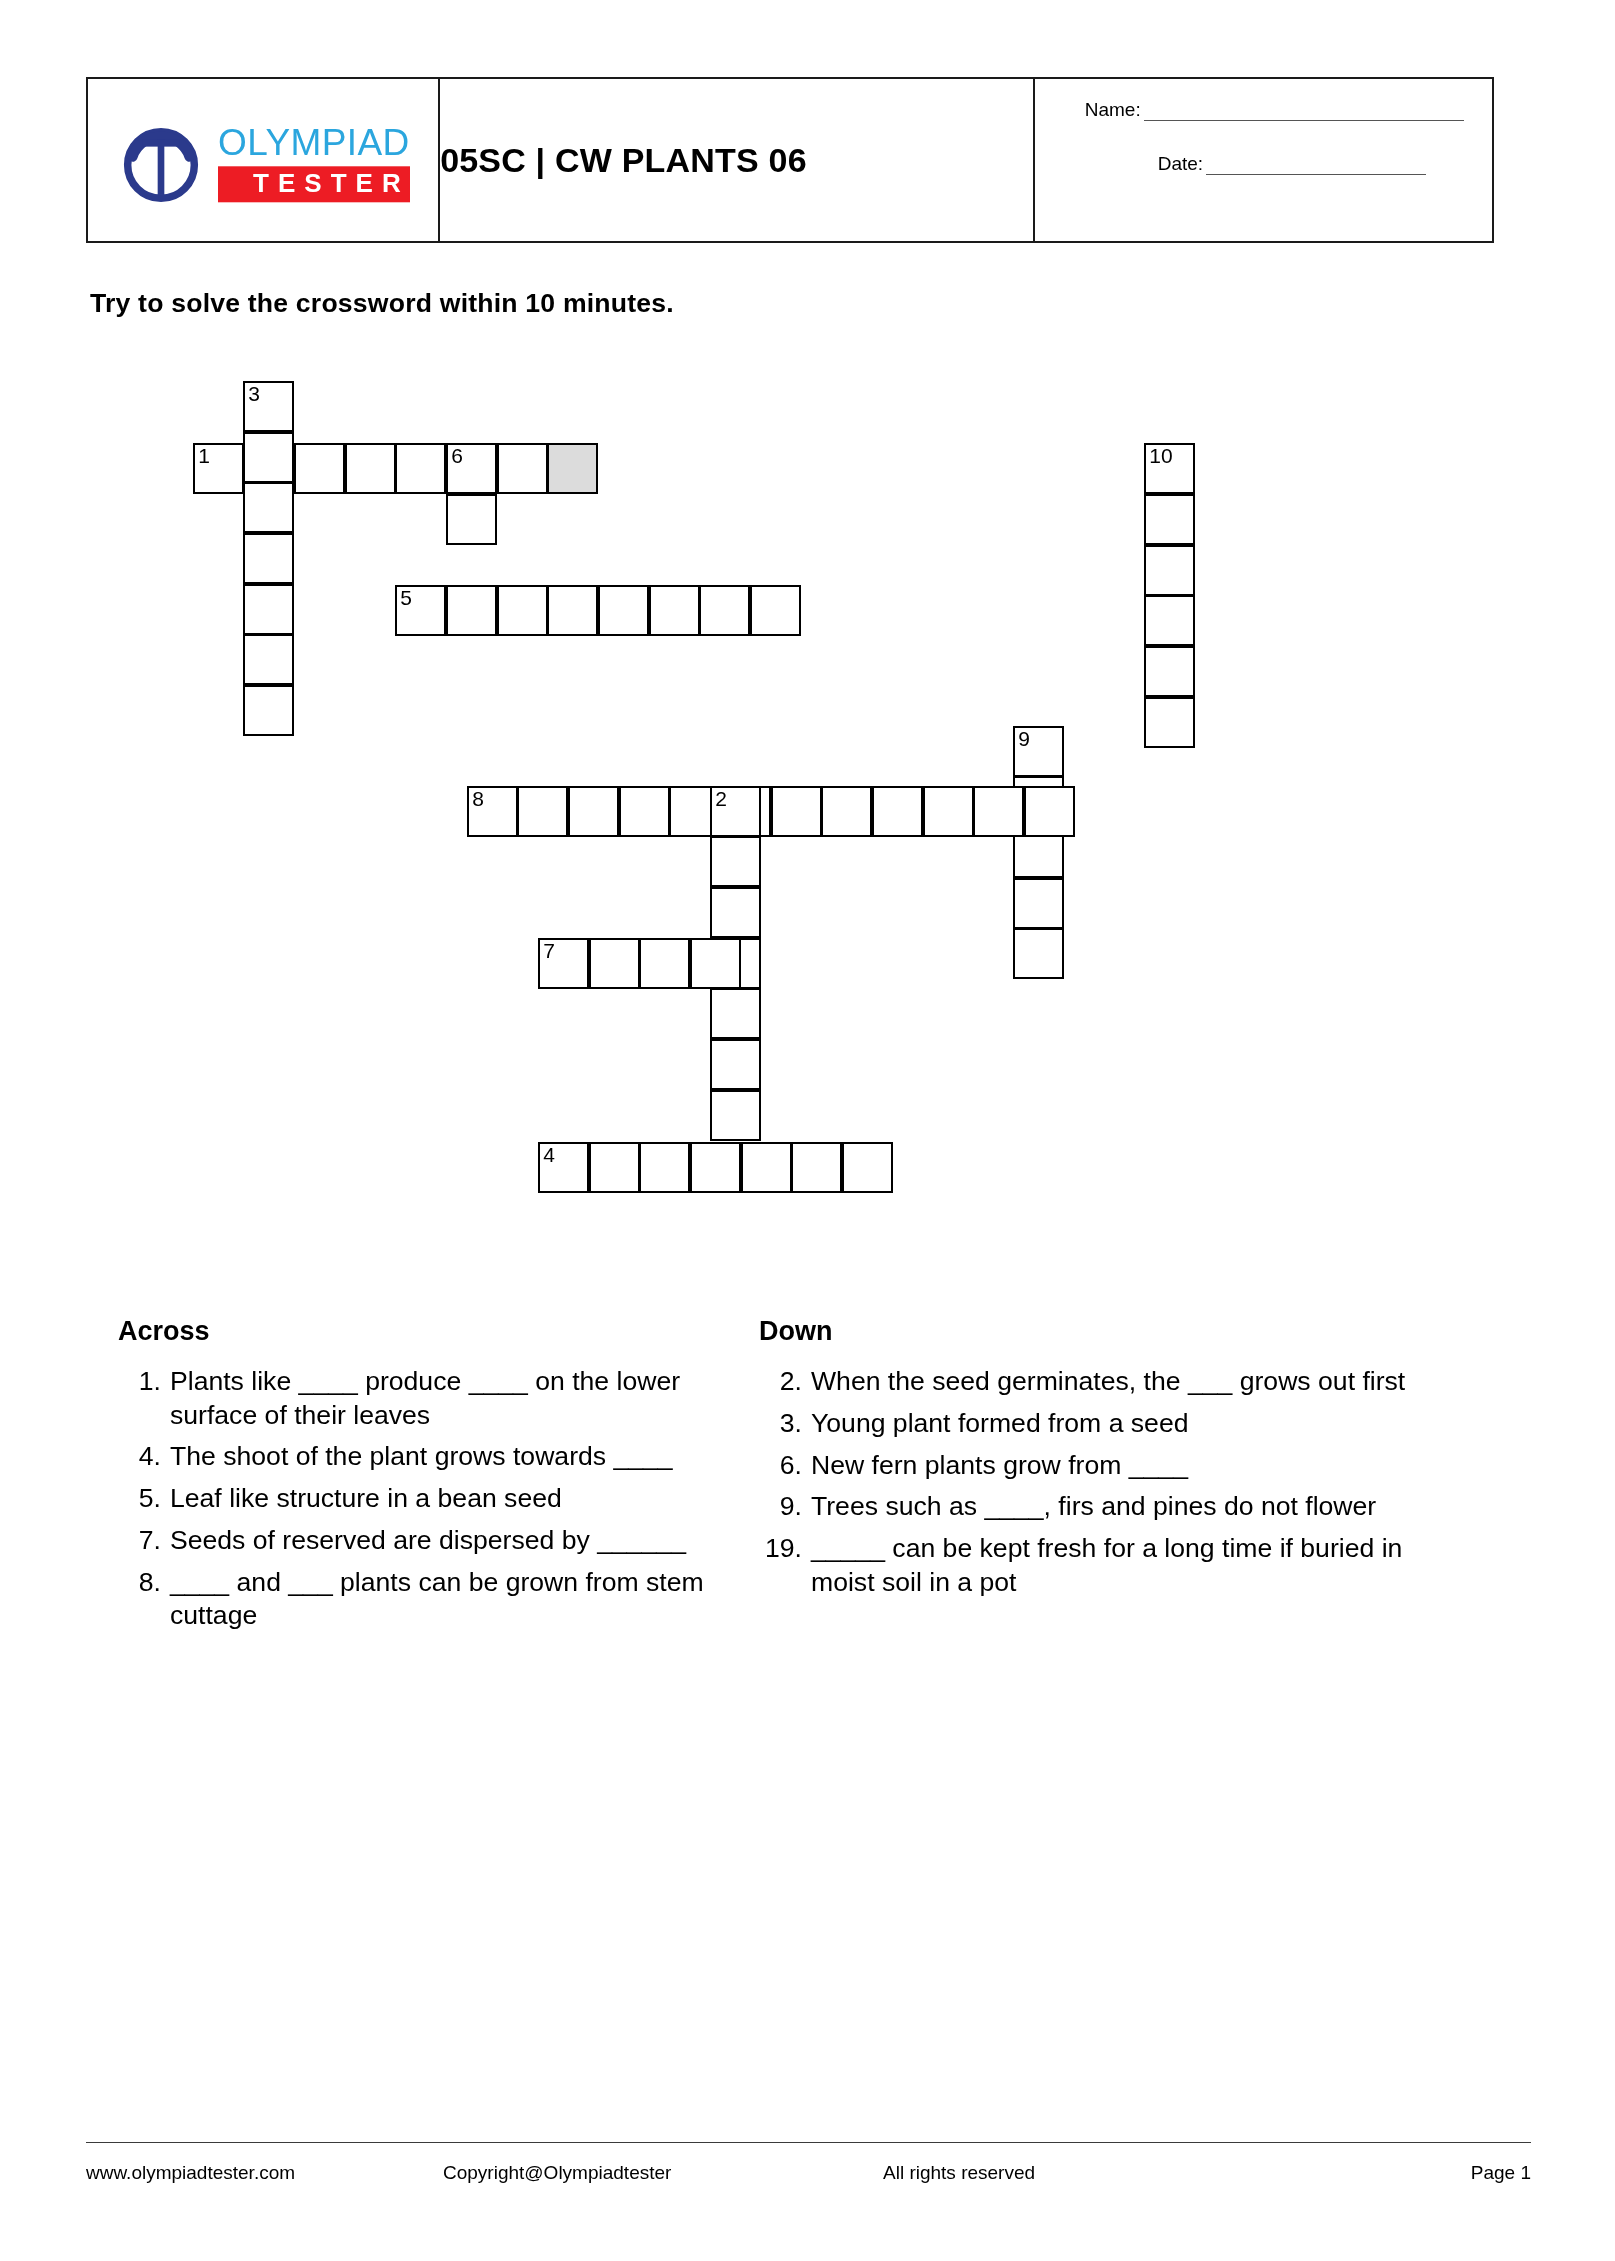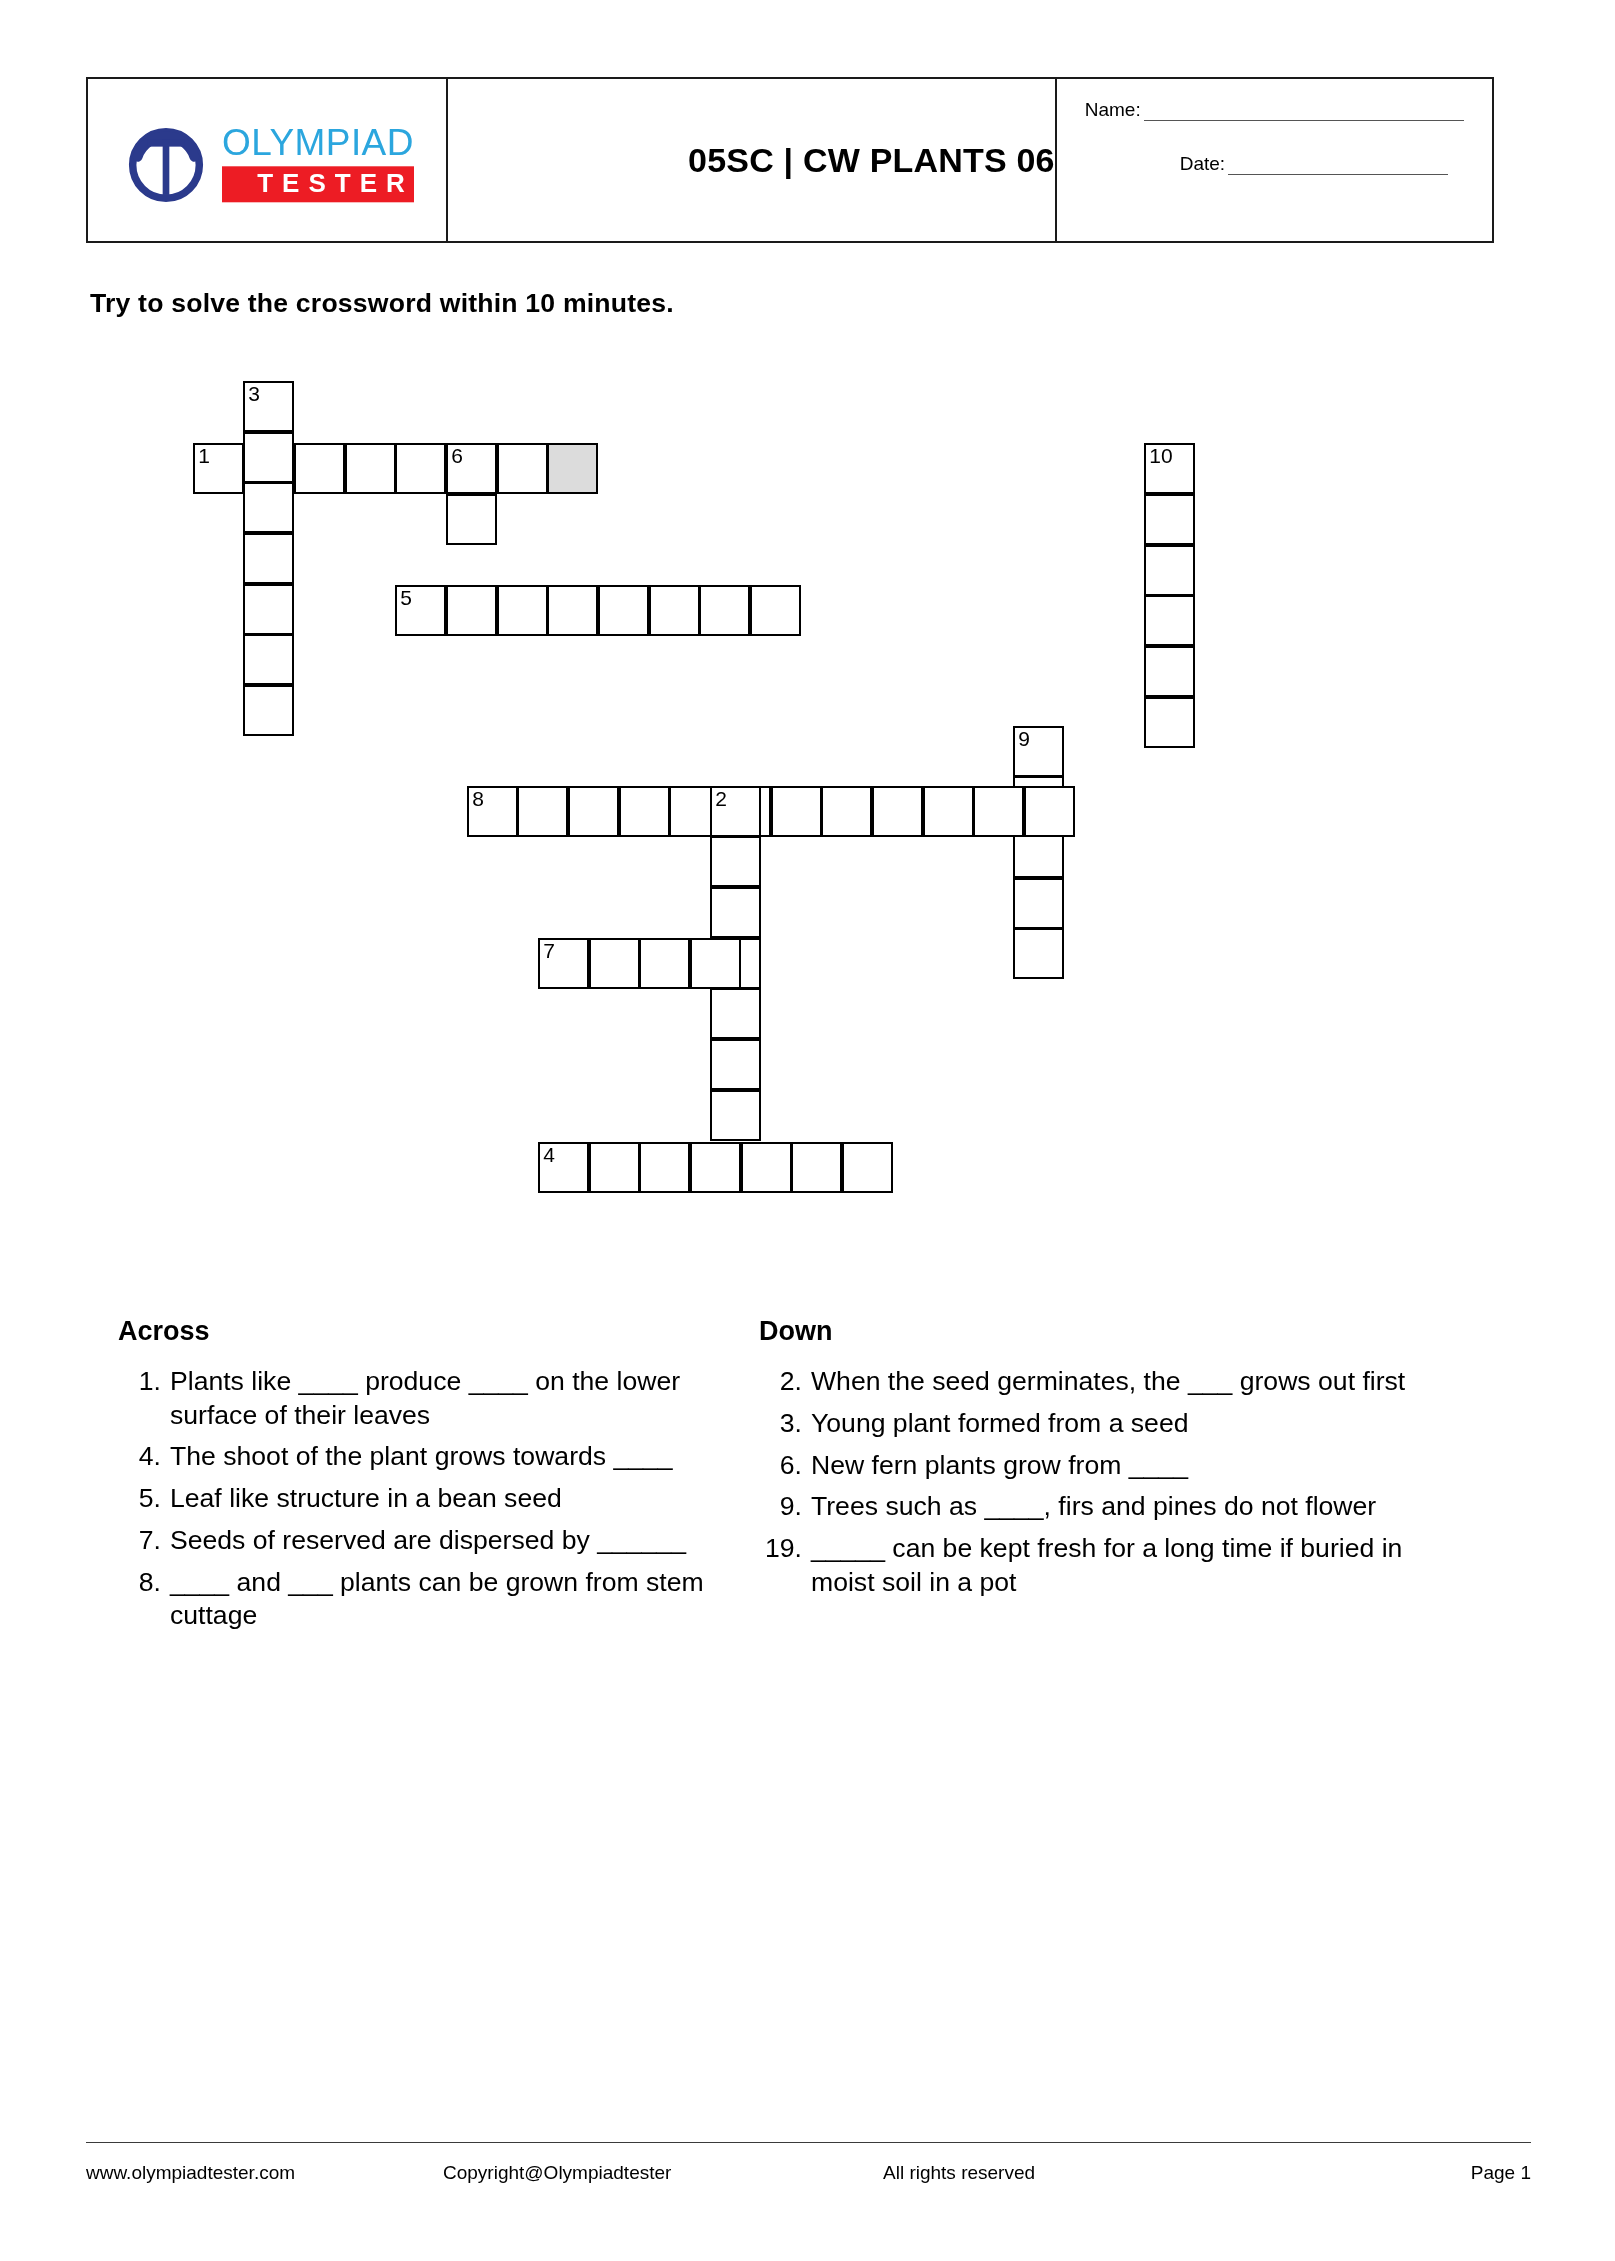--- a/index.html
+++ b/index.html
@@ -34,21 +34,21 @@
     display: flex;
     align-items: center;
     justify-content: center;
   }
   .header-cell-title {
     width: 635px;
     border-right: 2.5px solid #1a1a1a;
     box-sizing: border-box;
     display: flex;
     align-items: center;
-    justify-content: flex-end;
+    justify-content: flex-start;
   }
   .header-cell-meta {
     flex: 1;
     box-sizing: border-box;
     padding: 20px 28px 0 28px;
     display: flex;
     flex-direction: column;
   }
 
   
@@ -95,21 +95,21 @@
     letter-spacing: 0.2px;
     white-space: nowrap;
   }
 
   .meta-row {
     display: flex;
     align-items: flex-end;
     font-size: 19px;
     white-space: nowrap;
   }
-  .meta-row.name-row { justify-content: flex-start; margin-bottom: 32px; }
+  .meta-row.name-row { justify-content: flex-start; margin-bottom: 32px; margin-left: 22px; }
   .meta-row.date-row { justify-content: flex-start; padding-left: 95px; }
   .meta-label { padding-right: 3.3px; }
   .meta-line {
     border-bottom: 1.7px solid #555555;
     height: 19px;
   }
   .meta-line.name-line { width: 320px; }
   .meta-line.date-line { width: 220px; }
 
   

